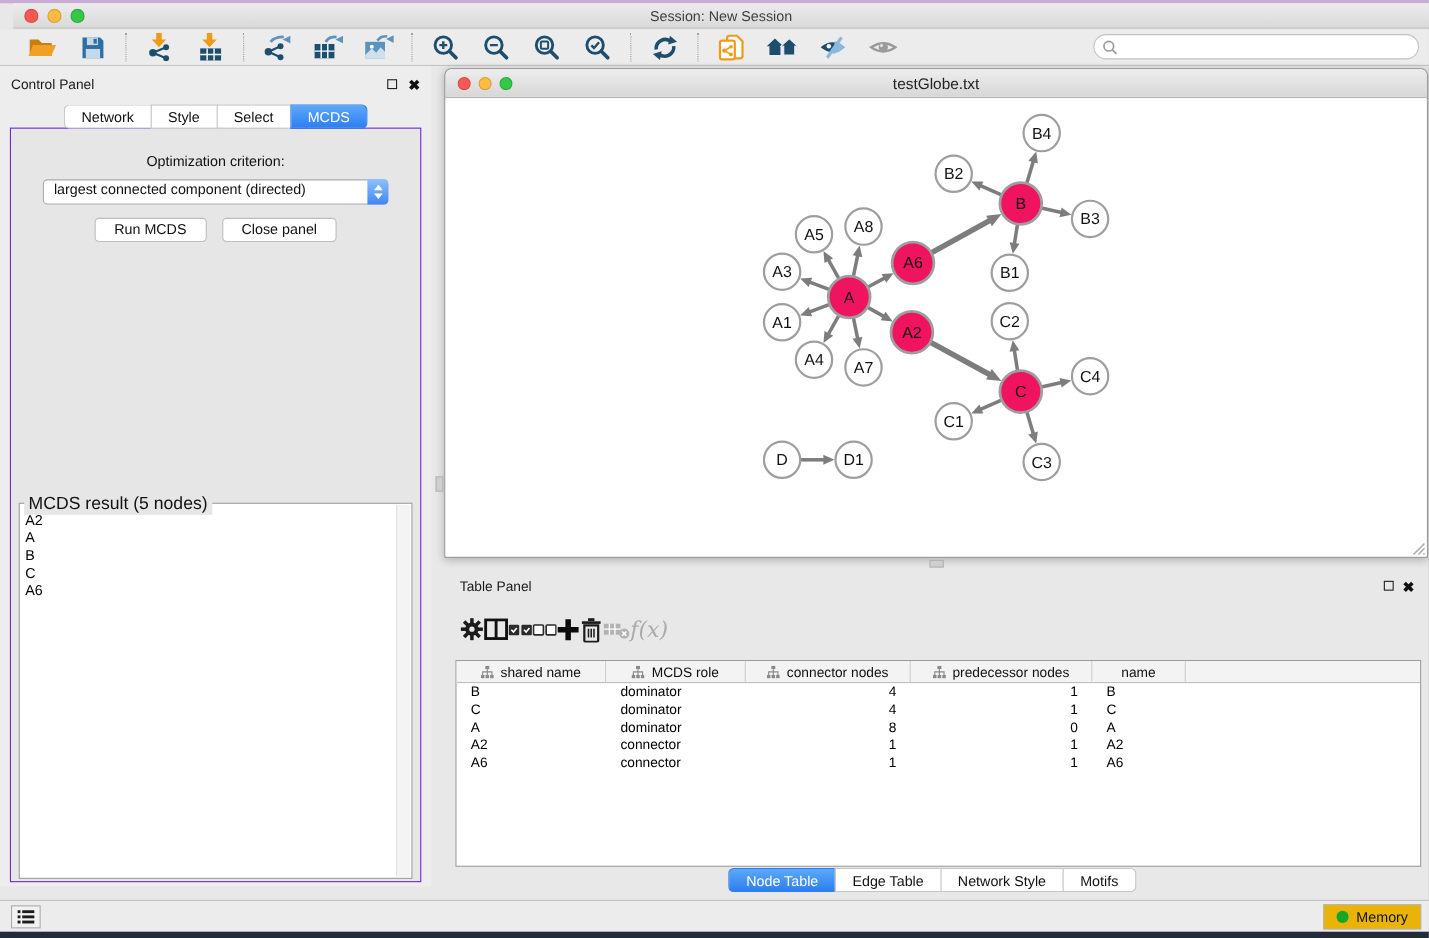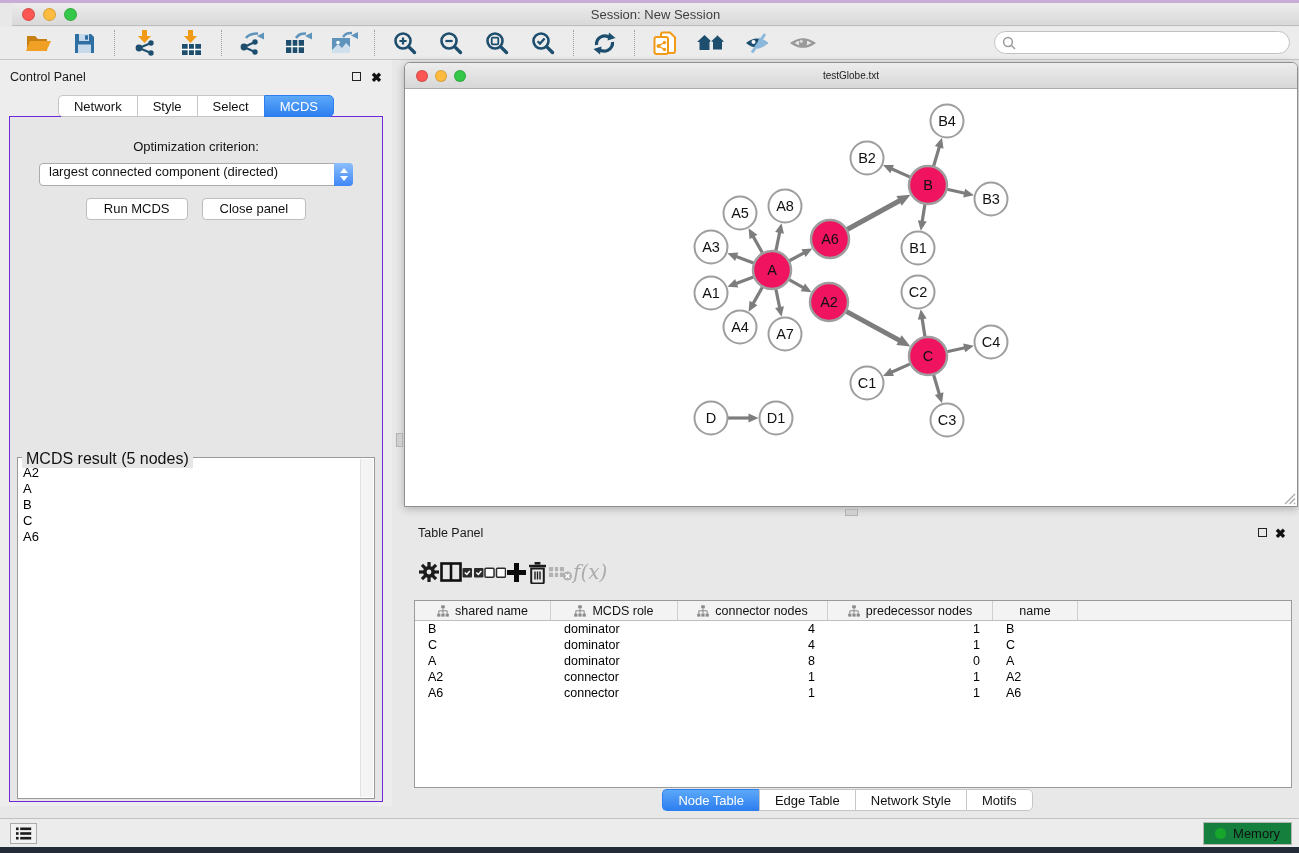--- a/index.html
+++ b/index.html
@@ -54,21 +54,21 @@
   .result-item { font-size:13px; line-height:16px; padding-left:4px; color:#000; }
   .result-scroll { position:absolute; top:1px; bottom:1px; right:1px; width:13px; background:#F4F4F4; border-left:1px solid #E2E2E2; }
 
   
   .net-window { position:absolute; left:404px; top:62px; width:894px; height:445px; background:#fff;
                 border:1px solid #8F8F8F; border-radius:6px 6px 0 0; box-shadow:0 2px 8px rgba(0,0,0,.25); }
   .net-titlebar { height:26px; background:linear-gradient(#EDEDED,#D7D7D7); border-bottom:1px solid #ABABAB;
                   border-radius:5px 5px 0 0; position:relative; }
   .net-traffic { position:absolute; left:11px; top:7px; display:flex; gap:7px; }
   .net-traffic .tl { width:12px; height:12px; }
-  .net-title { text-align:center; line-height:26px; font-size:10px; color:#222; }
+  .net-title { text-align:center; line-height:26px; font-size:14px; color:#222; }
   .net-canvas-wrap { position:absolute; left:0; top:27px; right:0; bottom:0; background:#fff; overflow:hidden; }
   .grip { position:absolute; right:1px; bottom:1px; }
   .pane-vthumb { position:absolute; left:396px; top:433px; width:7px; height:14px; background:#CFCFCF; border:1px solid #B2B2B2; }
   .pane-hthumb { position:absolute; left:845px; top:509px; width:13px; height:7px; background:#CFCFCF; border:1px solid #B2B2B2; }
 
   
   .table-panel { position:absolute; left:396px; top:518px; right:0; height:300px; }
   .tp-title { position:absolute; left:22px; top:8px; font-size:12.5px; color:#1a1a1a; }
   .tp-toolbar { position:absolute; left:22px; top:36px; height:36px; display:flex; align-items:center; }
   .tp-icon { display:flex; align-items:center; justify-content:center; height:26px; cursor:default; }
@@ -80,21 +80,21 @@
   .th-fill { flex:1; }
   .tr { display:flex; height:16px; align-items:center; }
   .td { font-size:12.5px; color:#000; padding-left:13px; overflow:hidden; white-space:nowrap; }
   .td.num { text-align:right; padding-left:0; padding-right:13px; }
   .tp-tabs { position:absolute; left:0; right:0; top:271px; display:flex; justify-content:center; }
 
   
   .statusbar { position:absolute; left:0; top:818px; right:0; height:29px; background:#ECECEC; border-top:1px solid #C0C0C0; }
   .list-btn { position:absolute; left:10px; top:4px; width:27px; height:21px; border:1px solid #ABABAB;
               background:#F2F2F2; display:flex; align-items:center; justify-content:center; }
-  .memory-btn { position:absolute; right:7px; top:3px; height:23px; border:1px solid #B5B5B5; background:#15803d;
+  .memory-btn { position:absolute; right:7px; top:3px; height:23px; border:1px solid #B5B5B5; background:#eab308;
                 display:flex; align-items:center; gap:7px; padding:0 11px; font-size:13px; color:#111;text-align:center; }
   .mem-dot { width:11px; height:11px; border-radius:50%; background:#17A62C; }
   .desktop-strip { position:absolute; left:0; top:847px; right:0; height:6px; background:#232B39; }
 </style>
 </head>
 <body>
 
 <div class="window">
   <div class="top-strip"></div>
 

